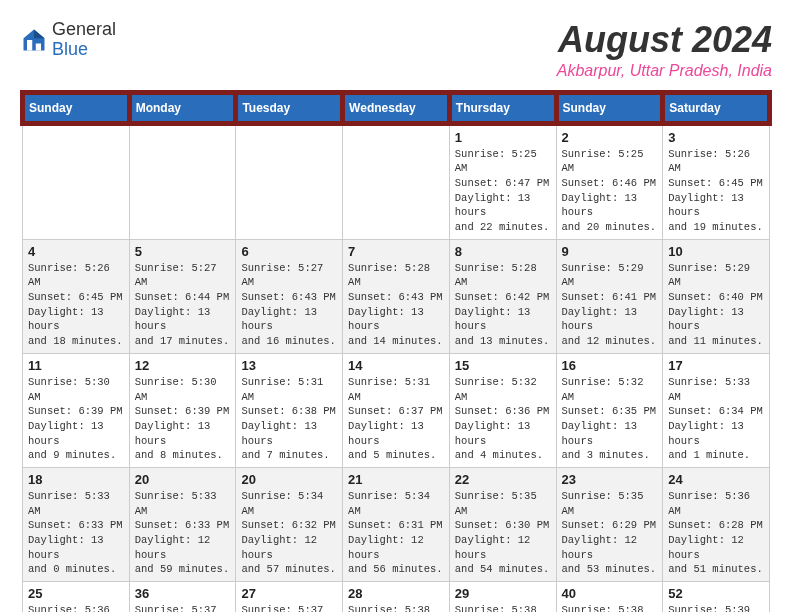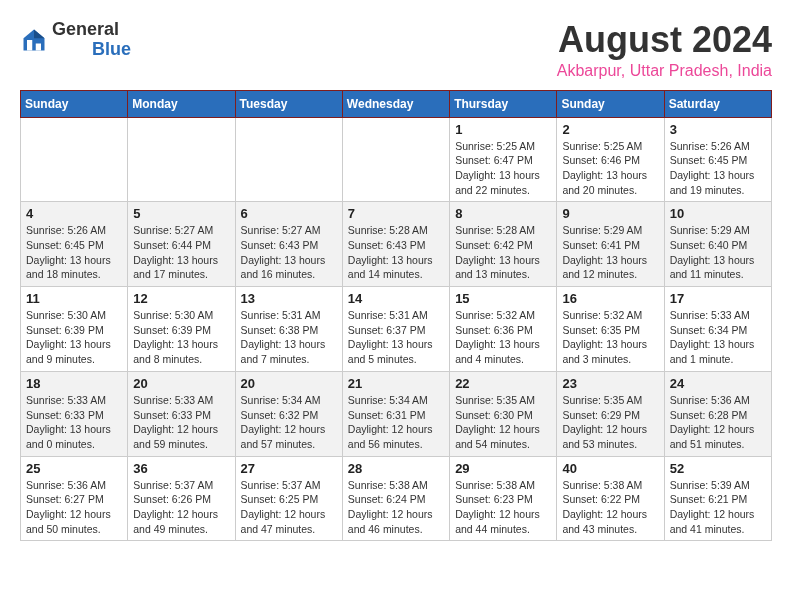--- a/index.html
+++ b/index.html
@@ -16,31 +16,32 @@
       align-items: flex-start;
       margin-bottom: 10px;
     }
     .logo {
       display: flex;
       align-items: center;
       gap: 4px;
     }
     .logo-text {
       font-size: 18px;
-      font-weight: bold;
+      font-weight: normal;
       line-height: 1.1;
     }
     .logo-general { color: #333; }
-    .logo-blue { color: #2a6ebb; margin-left: 40px; }
+    .logo-blue { color: #2a6ebb; }
     .logo-icon {
       width: 28px;
       height: 28px;
     }
     .title-area {
       text-align: right;
+      font-style: italic;
     }
     .month-title {
       font-size: 36px;
       font-weight: bold;
       color: #333;
       line-height: 1.1;
     }
     .location-title {
       font-size: 16px;
       color: #ec4899;
@@ -51,21 +52,21 @@
       border-collapse: collapse;
       font-size: 11px;
     }
     .calendar-table th {
       background-color: #2a6ebb;
       color: #fff;
       padding: 6px 4px;
       text-align: left;
       font-size: 12px;
       font-weight: bold;
-      border: 1px solid #7f1d1d;
+      border: 5px solid #7f1d1d;
     }
     .calendar-table td {
       border: 1px solid #ccc;
       vertical-align: top;
       padding: 4px 5px;
       width: calc(100% / 7);
       min-height: 80px;
       background: #fff;
     }
     .calendar-table tr:nth-child(even) td {
@@ -74,20 +75,21 @@
     .day-number {
       font-weight: bold;
       font-size: 13px;
       margin-bottom: 2px;
       color: #222;
     }
     .day-info {
       color: #333;
       font-size: 10.5px;
       line-height: 1.4;
+      font-family: Liberation Mono, monospace;
     }
     .empty-cell {
       background: #fff !important;
     }
   </style>
 </head>
 <body>
 
 <div class="header-area">
   <div class="logo">

